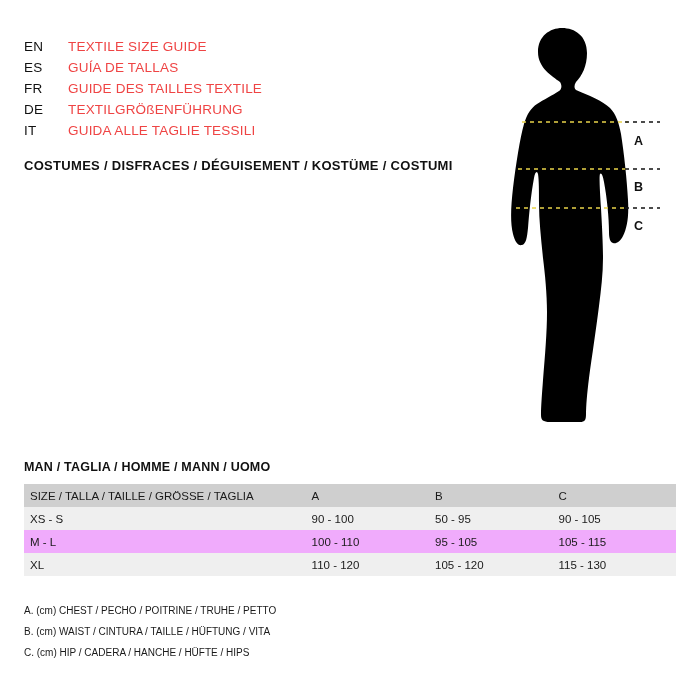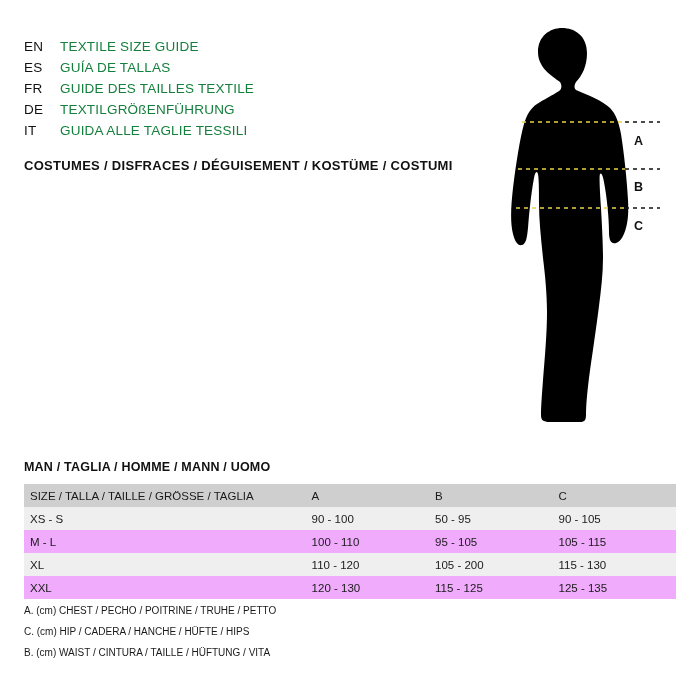--- a/index.html
+++ b/index.html
@@ -35,21 +35,22 @@
     font-size: 13.5px;
     line-height: 21px;
     letter-spacing: 0.2px;
   }
   .lang-code {
     width: 36px;
     flex: 0 0 36px;
     color: #111;
   }
   .lang-text {
-    color: #15803d;
+    color: #ef4444;
+    margin-left: 8px;
   }
 
   .costumes-title {
     position: absolute;
     left: 24px;
     top: 158px;
     font-size: 13px;
     font-weight: bold;
     letter-spacing: 0.3px;
     color: #111;
@@ -247,31 +248,25 @@
       </tr>
       <tr class="even">
         <td class="col-label">M - L</td>
         <td class="col-m cell-center">100 - 110</td>
         <td class="col-m cell-center">95 - 105</td>
         <td class="col-m cell-center">105 - 115</td>
       </tr>
       <tr class="odd">
         <td class="col-label">XL</td>
         <td class="col-m cell-center">110 - 120</td>
-        <td class="col-m cell-center">105 - 200</td>
+        <td class="col-m cell-center">105 - 120</td>
         <td class="col-m cell-center">115 - 130</td>
-      </tr>
-      <tr class="even">
-        <td class="col-label">XXL</td>
-        <td class="col-m cell-center">120 - 130</td>
-        <td class="col-m cell-center">115 - 125</td>
-        <td class="col-m cell-center">125 - 135</td>
       </tr>
     </tbody>
   </table>
 
   <div class="legend">
     <div>A. (cm) CHEST / PECHO / POITRINE / TRUHE / PETTO</div>
+    <div>B. (cm) WAIST / CINTURA / TAILLE / HÜFTUNG / VITA</div>
     <div>C. (cm) HIP / CADERA / HANCHE / HÜFTE / HIPS</div>
-    <div>B. (cm) WAIST / CINTURA / TAILLE / HÜFTUNG / VITA</div>
   </div>
 
 </div>
 
 </body></html>

